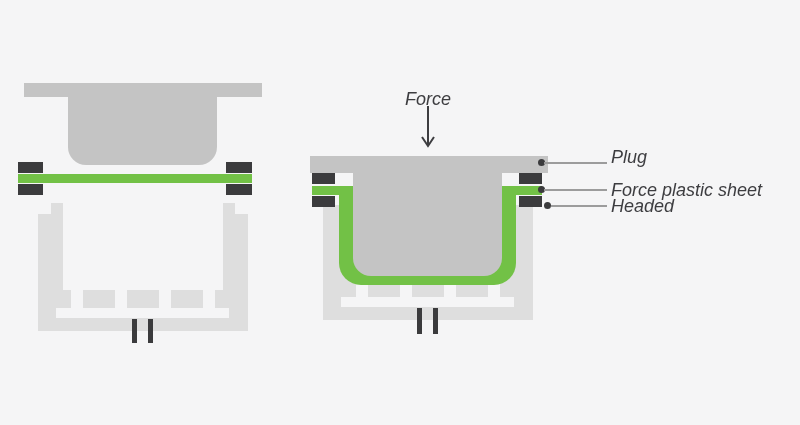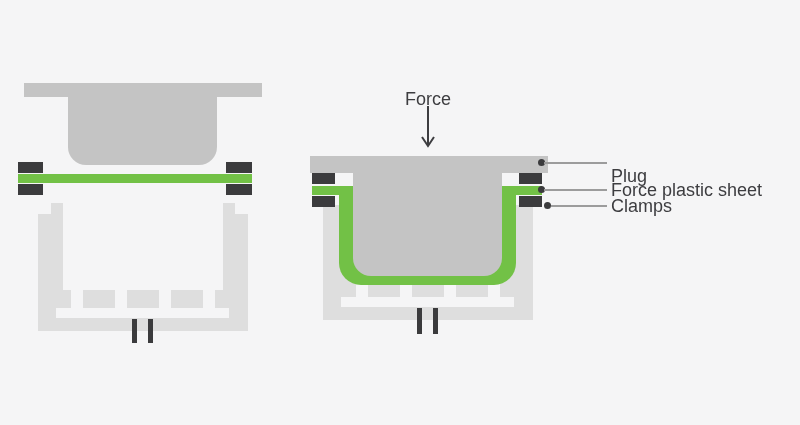--- a/index.html
+++ b/index.html
@@ -16,20 +16,21 @@
     background:var(--background);
     font-family:"Liberation Sans", sans-serif;
     color:var(--text);
   }
   .stage{
     position:relative;
     width:800px;
     height:425px;
     background:var(--background);
     overflow:hidden;
+    font-style:italic;
   }
   .abs{position:absolute;}
   .plug{background:var(--plug-gray);}
   .mold{background:var(--mold-gray);}
   .clamp{background:var(--clamp-dark);}
   .green{background:var(--sheet-green);}
   .white{background:var(--background);}
   .pipe{background:var(--clamp-dark);}
   .leader{background:var(--leader-line);}
   .dot{background:var(--clamp-dark);border-radius:50%;width:7px;height:7px;}
@@ -97,24 +98,24 @@
 
   <div>
 
     <div class="abs lbl" style="left:388px;top:90px;width:80px;text-align:center;">Force</div>
     <svg class="abs" style="left:420px;top:105px;" width="16" height="44" viewBox="0 0 16 44">
       <path d="M8 1 V40 M2 32 L8 41 L14 32" fill="none" stroke="#3d3d40" stroke-width="2"></path>
     </svg>
 
     <div class="abs dot" style="left:538px;top:159px;"></div>
     <div class="abs leader" style="left:544px;top:162px;width:63px;height:1.5px;"></div>
-    <div class="abs lbl" style="left:611px;top:167px;">Plug</div>
+    <div class="abs lbl" style="left:611px;top:148px;">Plug</div>
 
     <div class="abs dot" style="left:538px;top:186px;"></div>
     <div class="abs leader" style="left:544px;top:189px;width:63px;height:1.5px;"></div>
     <div class="abs lbl" style="left:611px;top:181px;">Force plastic sheet</div>
 
     <div class="abs dot" style="left:544px;top:202px;"></div>
     <div class="abs leader" style="left:551px;top:205px;width:56px;height:1.5px;"></div>
-    <div class="abs lbl" style="left:611px;top:197px;">Clamps</div>
+    <div class="abs lbl" style="left:611px;top:197px;">Headed</div>
   </div>
 
 </div>
 
 </body></html>

